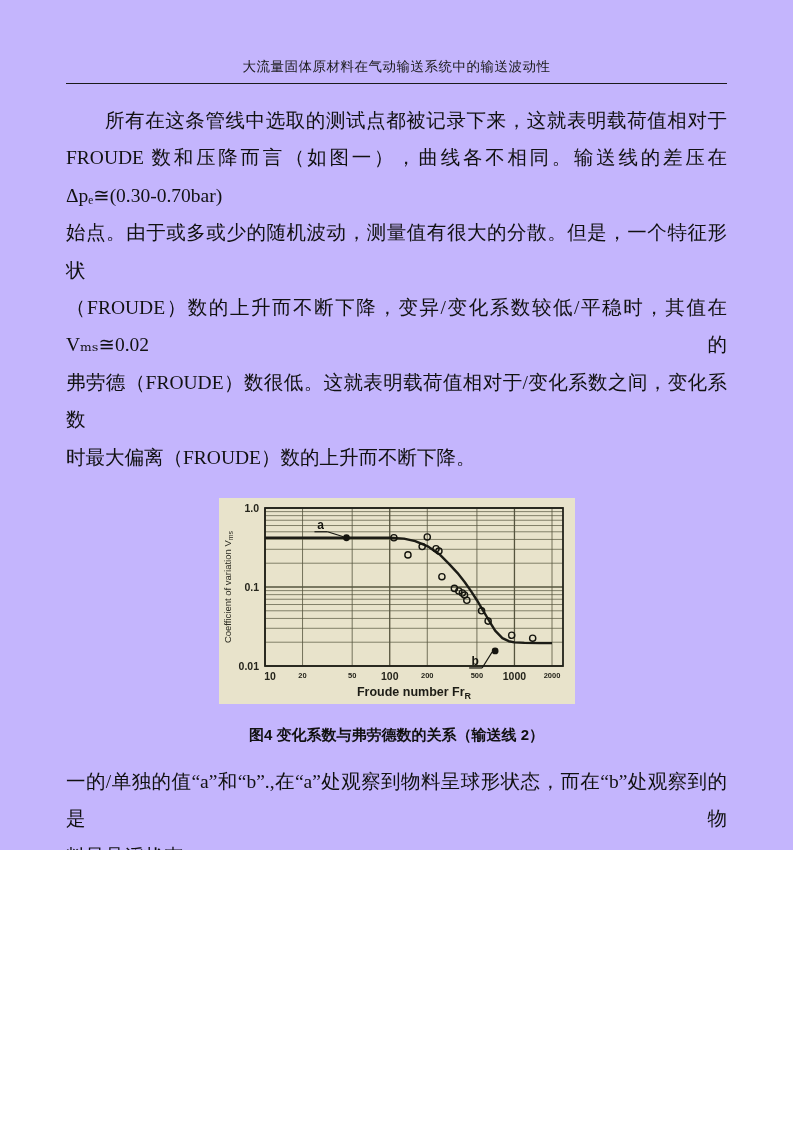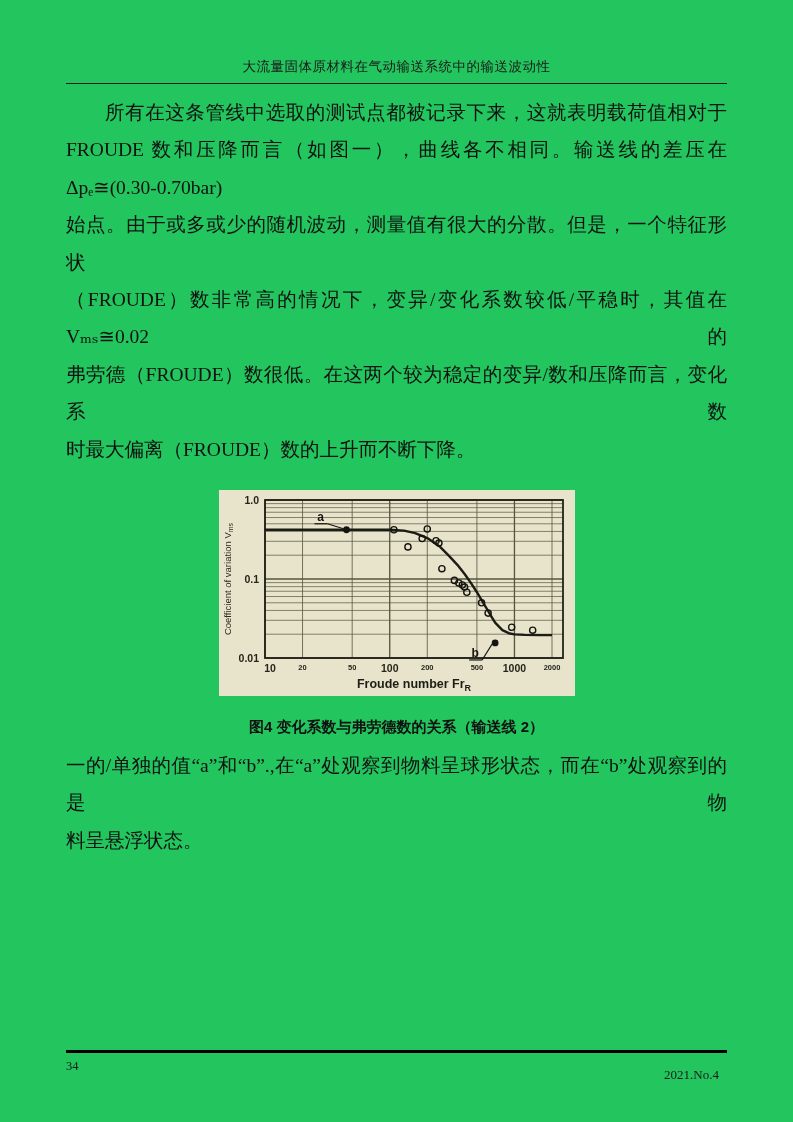--- a/index.html
+++ b/index.html
@@ -1,36 +1,36 @@
 <!DOCTYPE html>
 <html><head>
 <meta charset="utf-8">
 <style>
   html,body{margin:0;padding:0;background:#ffffff;}
   .page{
     position:relative;
-    width:793px;height:1122px;
-    background:#22c55e;
+    width:793px;height:850px;
+    background:#c4b5fd;
     font-family:"Liberation Serif","DejaVu Serif",serif;
     color:#111;
     overflow:hidden;
   }
   .header{padding-top:58px;}
   .header-title{
     text-align:center;
     font-size:13.5px;
     letter-spacing:.5px;
     color:#1a1a1a;
   }
   .header-rule{
     margin:7px 66px 0 66px;
     border-top:1.8px solid #1a1a1a;
   }
   .body-col{margin:0 66px;}
-  .para{margin-top:10px;}
+  .para{margin-top:18px;}
   .line{
     font-size:19.5px;
     line-height:37.4px;
     text-align:justify;
     text-align-last:justify;
     white-space:normal;
   }
   .line.lastline{text-align-last:left;}
   .line.indent{text-indent:2em;}
   figure{margin:0;}
@@ -67,22 +67,22 @@
     <div class="header-title">大流量固体原材料在气动输送系统中的输送波动性</div>
     <div class="header-rule"></div>
   </div>
 
   <div class="body-col">
 
     <div class="para">
       <div class="line indent">所有在这条管线中选取的测试点都被记录下来，这就表明载荷值相对于</div>
       <div class="line">FROUDE 数和压降而言（如图一），曲线各不相同。输送线的差压在Δpₑ≅(0.30-0.70bar)</div>
       <div class="line">始点。由于或多或少的随机波动，测量值有很大的分散。但是，一个特征形状</div>
-      <div class="line">（FROUDE）数非常高的情况下，变异/变化系数较低/平稳时，其值在Vₘₛ≅0.02的</div>
-      <div class="line">弗劳德（FROUDE）数很低。在这两个较为稳定的变异/数和压降而言，变化系数</div>
+      <div class="line">（FROUDE）数的上升而不断下降，变异/变化系数较低/平稳时，其值在Vₘₛ≅0.02的</div>
+      <div class="line">弗劳德（FROUDE）数很低。这就表明载荷值相对于/变化系数之间，变化系数</div>
       <div class="line lastline">时最大偏离（FROUDE）数的上升而不断下降。</div>
     </div>
 
     <figure class="fig4">
       <svg id="fig4-svg" width="356" height="206" viewBox="0 0 356 206">
           <rect x="0" y="0" width="356" height="206" fill="#e8e3cb"></rect>
           <g>
             <line x1="46" y1="168" x2="344" y2="168" stroke="#55543e" stroke-width="1.5"></line>
             <line x1="46" y1="89" x2="344" y2="89" stroke="#55543e" stroke-width="1.5"></line>
             <line x1="46" y1="144.21863034254548" x2="344" y2="144.21863034254548" stroke="#55543e" stroke-width="0.7"></line>

